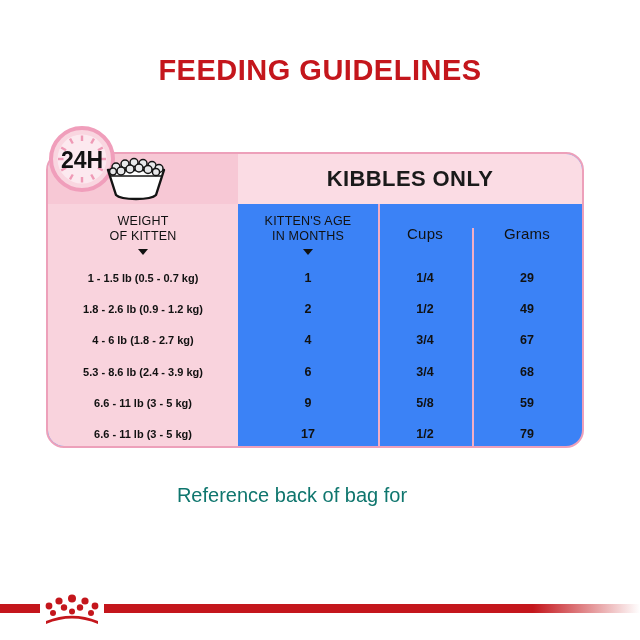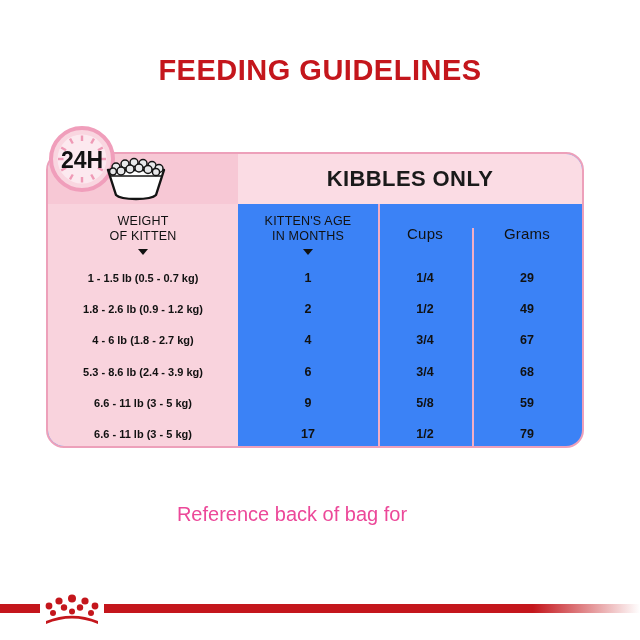--- a/index.html
+++ b/index.html
@@ -106,23 +106,23 @@
     position:absolute;
     left:40px;top:126px;
     width:126px;height:78px;
     z-index:5;
     text-align:center;
   }
 
   
   .note{
     position:absolute;
-    left:0;top:501px;width:584px;
-    text-align:center;
-    color:#ec4899;
+    left:0;top:482px;width:584px;
+    text-align:center;
+    color:#0f766e;
     font-size:20px;
     line-height:1.38;
   }
 
   
   .brand{
     position:absolute;
     left:0;top:592px;width:640px;height:34px;
   }
 </style>

